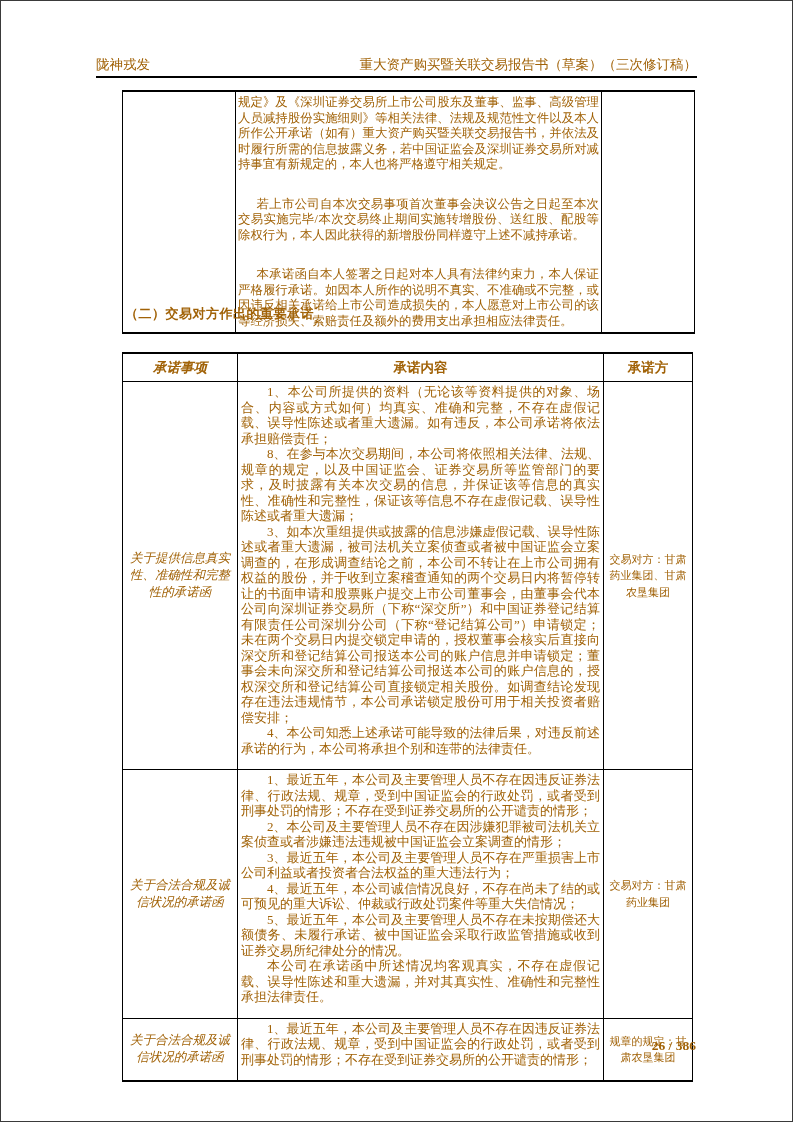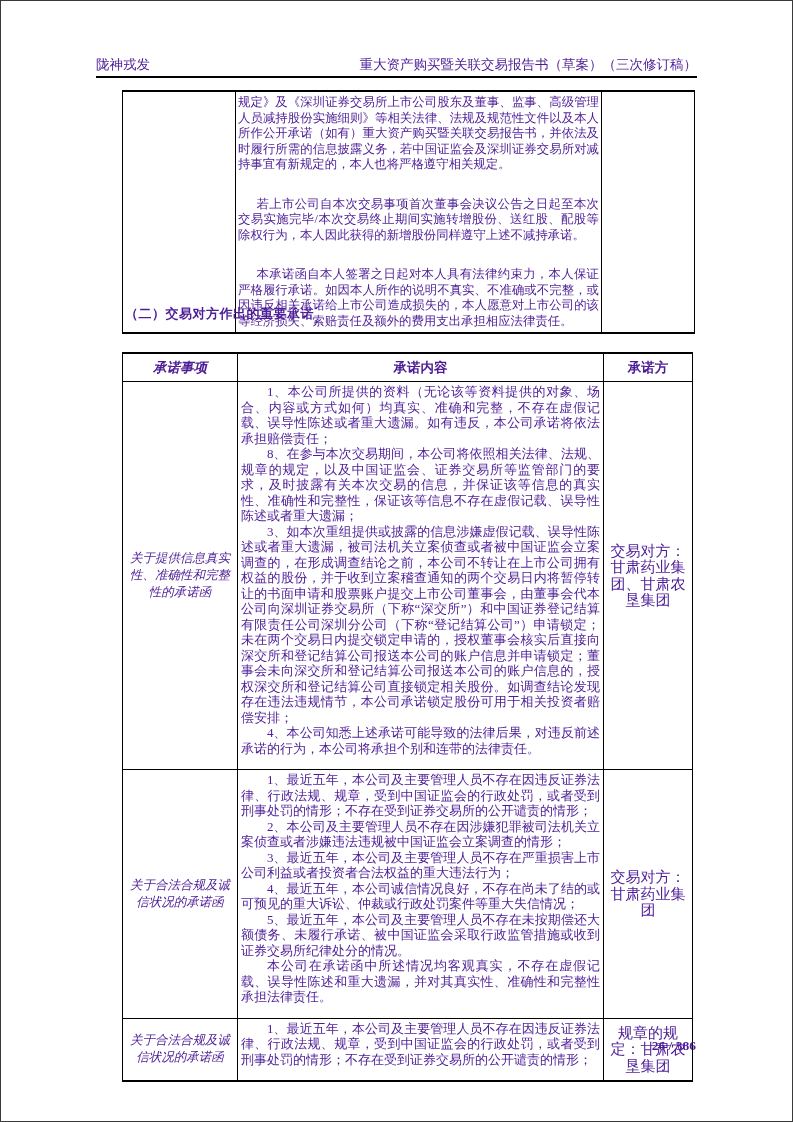--- a/index.html
+++ b/index.html
@@ -1,19 +1,19 @@
 <!DOCTYPE html>
 <html><head>
 <meta charset="utf-8">
 <style>
   html,body{margin:0;padding:0;background:#fff;}
   .page{
     position:relative;
     width:793px;height:1122px;
-    background:#fff;color:#4c1d95;
+    background:#fff;color:#a16207;
     font-family:"Liberation Serif","DejaVu Serif",serif;
     outline:1px solid #3a3a3a;outline-offset:-1px;
     overflow:hidden;
   }
   
   .page-header{
     position:absolute;left:96px;top:57px;width:601px;
     display:flex;justify-content:space-between;align-items:flex-end;
     border-bottom:2px solid #000;padding-bottom:3px;
     font-size:13.5px;line-height:16px;
@@ -29,21 +29,21 @@
   }
   table.doc th{
     font-size:13.5px;font-weight:bold;text-align:center;
     height:25px;padding:1px 2px;
   }
   .c1{width:110px;font-style:italic;} .c2{width:361px;} .c3{width:84px;}
   td.cell-item{
     text-align:center;font-size:12.5px;line-height:17px;padding:2px 1px;
   }
   td.cell-party{
-    text-align:center;font-size:15px;line-height:16.5px;padding:2px 4px;
+    text-align:center;font-size:11px;line-height:16.5px;padding:2px 4px;
   }
   td.cell-content{
     vertical-align:top;text-align:justify;text-justify:inter-ideograph;
     font-size:13px;line-height:15.5px;padding:2px 3px 13px 3px;
   }
   td.cell-content-cont{
     vertical-align:top;text-align:justify;text-justify:inter-ideograph;
     font-size:12.4px;line-height:15.5px;padding:3px 2px;height:196px;
   }
   p.para{margin:0;text-indent:2em;}

